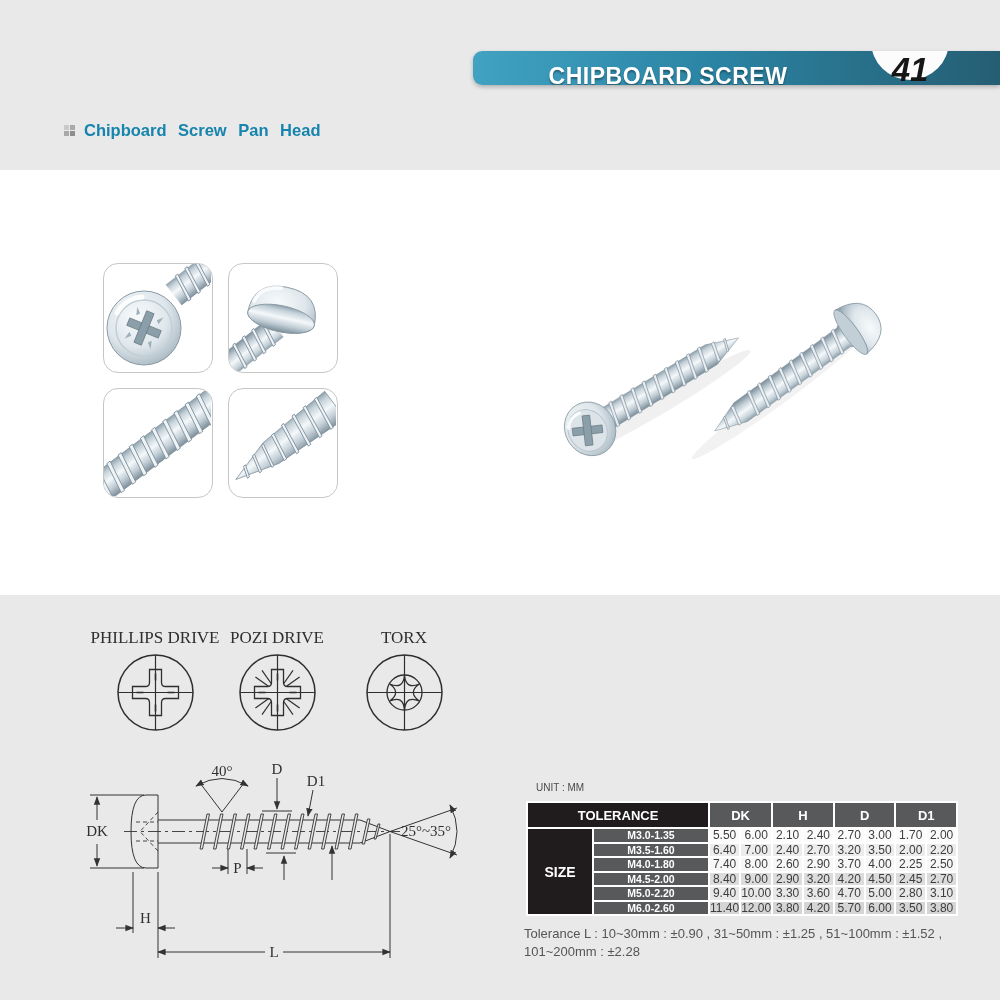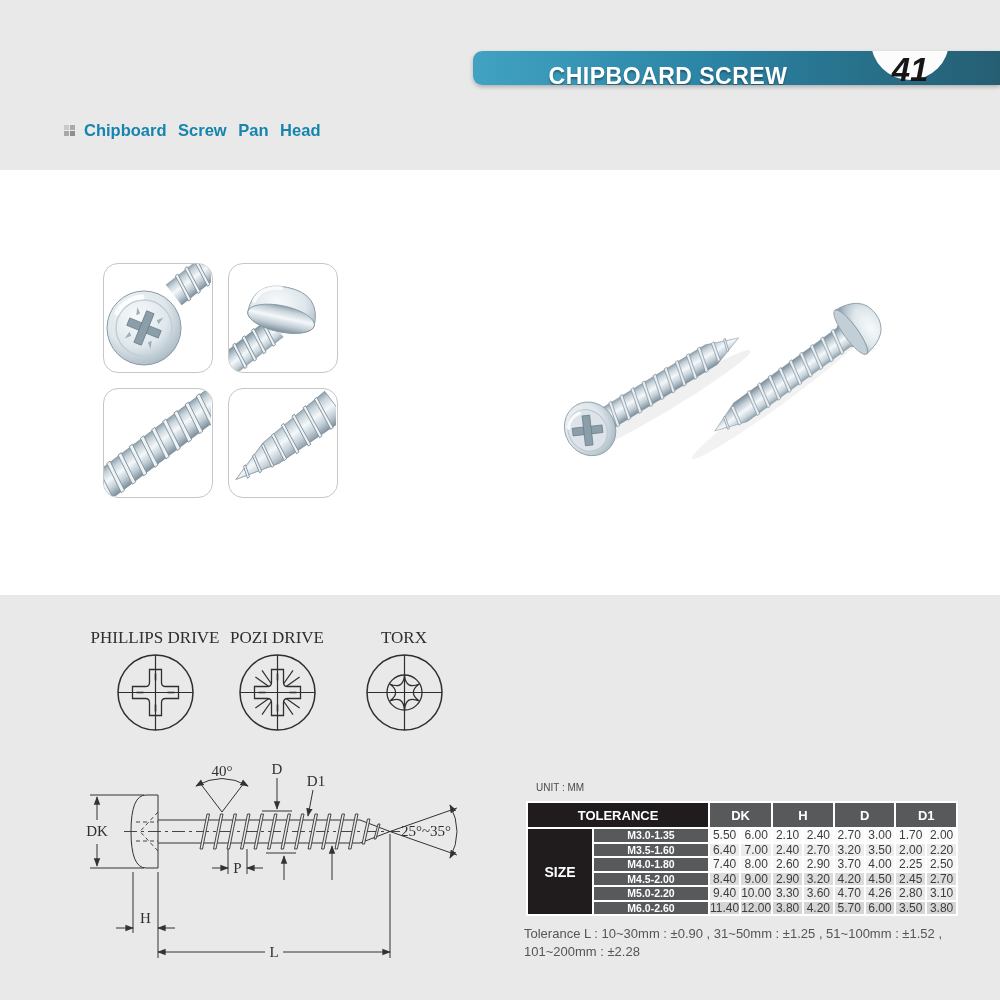--- a/index.html
+++ b/index.html
@@ -413,21 +413,21 @@
   <div class="val r4">4.50</div>
   <div class="val r4">2.45</div>
   <div class="val r4">2.70</div>
 
   <div class="lbl">M5.0-2.20</div>
   <div class="val r5">9.40</div>
   <div class="val r5">10.00</div>
   <div class="val r5">3.30</div>
   <div class="val r5">3.60</div>
   <div class="val r5">4.70</div>
-  <div class="val r5">4.26</div>
+  <div class="val r5">5.00</div>
   <div class="val r5">2.80</div>
   <div class="val r5">3.10</div>
 
   <div class="lbl">M6.0-2.60</div>
   <div class="val r6">11.40</div>
   <div class="val r6">12.00</div>
   <div class="val r6">3.80</div>
   <div class="val r6">4.20</div>
   <div class="val r6">5.70</div>
   <div class="val r6">6.00</div>

